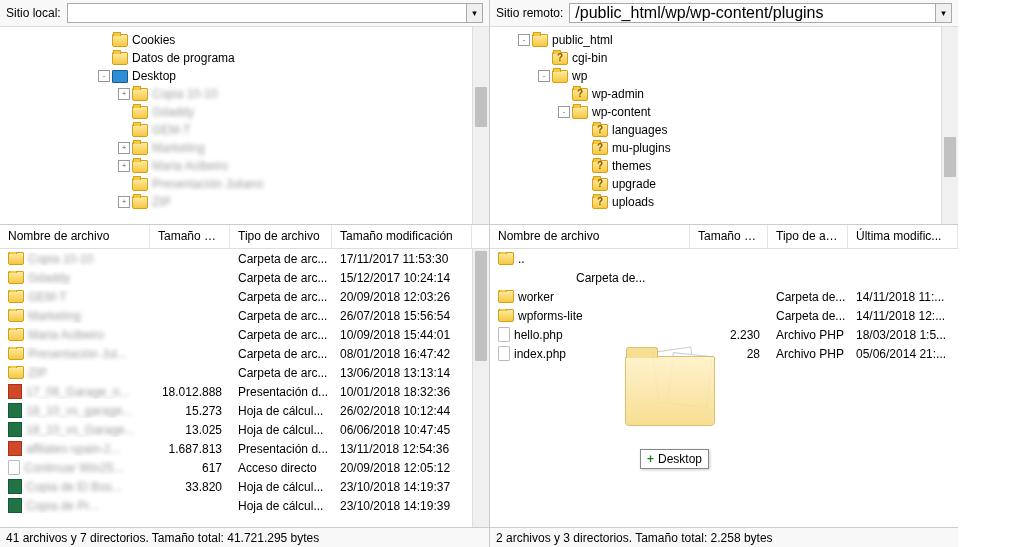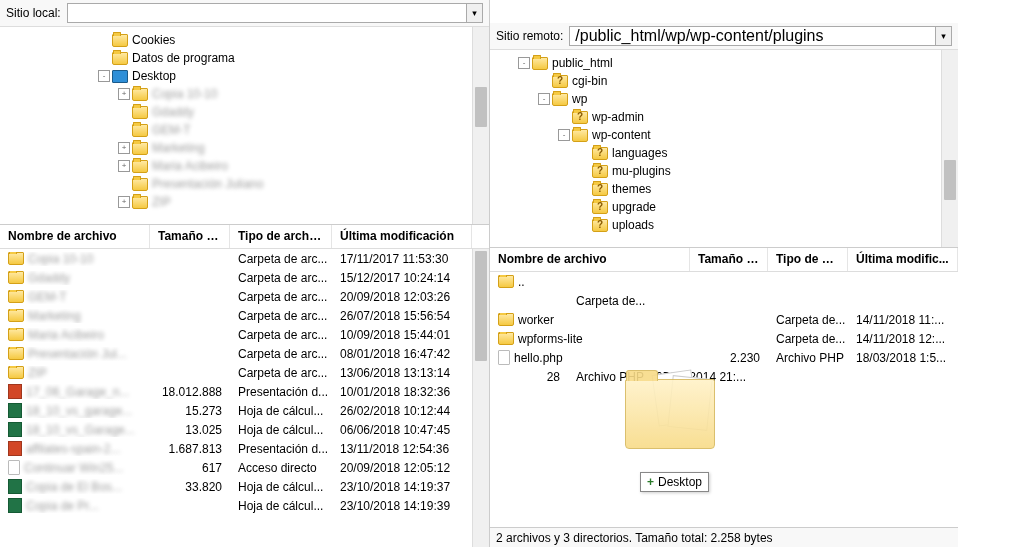--- a/index.html
+++ b/index.html
@@ -1,19 +1,19 @@
 <!DOCTYPE html>
 <html><head>
 <meta charset="utf-8">
 <style>
 * { margin: 0; padding: 0; box-sizing: border-box; }
 body { font-family: "Segoe UI", Tahoma, sans-serif; font-size: 12px; background: #fff; color: #000; }
 .app { display: flex; width: 941px; height: 547px; }
 .pane { flex: 1; display: flex; flex-direction: column; border-right: 1px solid #ccc; position: relative; }
-.pane:last-child { border-right: none; margin-top: 23px; }
+.pane:last-child { border-right: none; }
 .addr-row { display: flex; align-items: center; padding: 3px 6px; border-bottom: 1px solid #ddd; background: #f8f8f8; }
 .addr-label { margin-right: 6px; white-space: nowrap; }
 .addr-input { flex: 1; border: 1px solid #aaa; padding: 2px 5px; height: 20px; background: #fff; font-size: 16px; font-family: inherit; }
 .addr-input.blur { color: transparent; text-shadow: 0 0 5px rgba(0,0,0,0.4); }
 .addr-dd { width: 16px; height: 20px; border: 1px solid #aaa; border-left: none; display: flex; align-items: center; justify-content: center; background: #f0f0f0; font-size: 9px; }
 .tree-area { flex: 0 0 198px; overflow: hidden; position: relative; border-bottom: 1px solid #ccc; display: flex; }
 .tree { flex: 1; padding: 4px 0; overflow: hidden; }
 .tree-row { display: flex; align-items: center; height: 18px; padding-left: 8px; white-space: nowrap; }
 .exp { width: 12px; height: 12px; display: inline-flex; align-items: center; justify-content: center; font-size: 10px; color: #666; margin-right: 2px; cursor: pointer; }
 .exp.box { border: 1px solid #999; font-size: 8px; line-height: 1; }
@@ -28,21 +28,21 @@
 .ficon.file { background: #fff; border: 1px solid #bbb; width: 12px; height: 15px; border-radius: 1px; }
 .ficon.ppt { background: #d24726; border: 1px solid #a0361d; width: 14px; height: 15px; }
 .ficon.xls { background: #217346; border: 1px solid #155a34; width: 14px; height: 15px; }
 .ficon.contacts { background: #fff; border: 1px solid #aaa; width: 16px; height: 13px; position: relative; }
 .ficon.contacts::after { content: ""; position: absolute; left: 3px; top: 2px; width: 4px; height: 4px; border-radius: 50%; background: #5a8; box-shadow: 5px 0 0 #58a; }
 .tree-label { white-space: nowrap; }
 .tree-label.blur { color: transparent; text-shadow: 0 0 4px rgba(0,0,0,0.4); }
 .vscroll { width: 17px; background: #f0f0f0; border-left: 1px solid #ddd; position: relative; }
 .vscroll .thumb { position: absolute; left: 2px; right: 2px; background: #c1c1c1; border-radius: 1px; }
 .list-header { display: flex; background: #fff; border-bottom: 1px solid #ddd; height: 24px; }
-.list-header .col { padding: 4px 8px; border-right: 1px solid #e5e5e5; white-space: nowrap; overflow: hidden; text-overflow: ellipsis; font-weight: bold; }
+.list-header .col { padding: 4px 8px; border-right: 1px solid #e5e5e5; white-space: nowrap; overflow: hidden; text-overflow: ellipsis; }
 .list-body { flex: 1; overflow: hidden; position: relative; display: flex; }
 .list-rows { flex: 1; overflow: hidden; }
 .list-row { display: flex; align-items: center; height: 19px; }
 .list-row .cell { padding: 0 8px; white-space: nowrap; overflow: hidden; text-overflow: ellipsis; display: flex; align-items: center; }
 .cell.blur { color: transparent; text-shadow: 0 0 4px rgba(0,0,0,0.4); }
 .col-name { width: 150px; }
 .col-size { width: 80px; justify-content: flex-end; text-align: right; }
 .col-type { width: 102px; }
 .col-date { width: 140px; }
 .r-col-name { width: 200px; }
@@ -134,21 +134,21 @@
           </div>
         </div>
       <div class="vscroll">
           <div class="thumb" style="top:60px;height:40px;"></div>
         </div>
     </div>
     <div class="list-header">
       <div class="col col-name">Nombre de archivo</div>
       <div class="col col-size">Tamaño de...</div>
       <div class="col col-type">Tipo de archivo</div>
-      <div class="col col-date">Última modificación</div>
+      <div class="col col-date">Tamaño modificación</div>
     </div>
     <div class="list-body">
       <div class="list-rows" id="local-list">
           <div class="list-row">
             <div class="cell col-name blur">
               <span class="ficon folder"></span>
               <span>Copia 10-10</span>
             </div>
             <div class="cell col-size"></div>
             <div class="cell col-type">Carpeta de arc...</div>
@@ -269,20 +269,21 @@
             </div>
             <div class="cell col-size"></div>
             <div class="cell col-type">Hoja de cálcul...</div>
             <div class="cell col-date">23/10/2018 14:19:39</div>
           </div>
         </div>
       <div class="vscroll">
           <div class="thumb" style="top:2px;height:110px;"></div>
         </div>
     </div>
+    <div class="status">41 archivos y 7 directorios. Tamaño total: 41.721.295 bytes</div>
   </div>
 
   <div class="divider-v"></div>
 
   <div class="pane">
     <div class="addr-row">
       <span class="addr-label">Sitio remoto:</span>
       <input class="addr-input" value="/public_html/wp/wp-content/plugins" style="">
       <span class="addr-dd">▾</span>
     </div>
@@ -396,20 +397,24 @@
           <div class="list-row">
             <div class="cell r-col-name">
               <span class="ficon file"></span>
               <span>hello.php</span>
             </div>
             <div class="cell r-col-size">2.230</div>
             <div class="cell r-col-type">Archivo PHP</div>
             <div class="cell r-col-date">18/03/2018 1:5...</div>
           </div>
           <div class="list-row">
+            <div class="cell r-col-name">
+              <span class="ficon file"></span>
+              <span>index.php</span>
+            </div>
             <div class="cell r-col-size">28</div>
             <div class="cell r-col-type">Archivo PHP</div>
             <div class="cell r-col-date">05/06/2014 21:...</div>
           </div>
           <div class="drag-folder">
           <div class="sheet"></div>
             <div class="sheet sheet2"></div>
             <div class="big"></div>
         </div>
         <div class="copy-tip">

